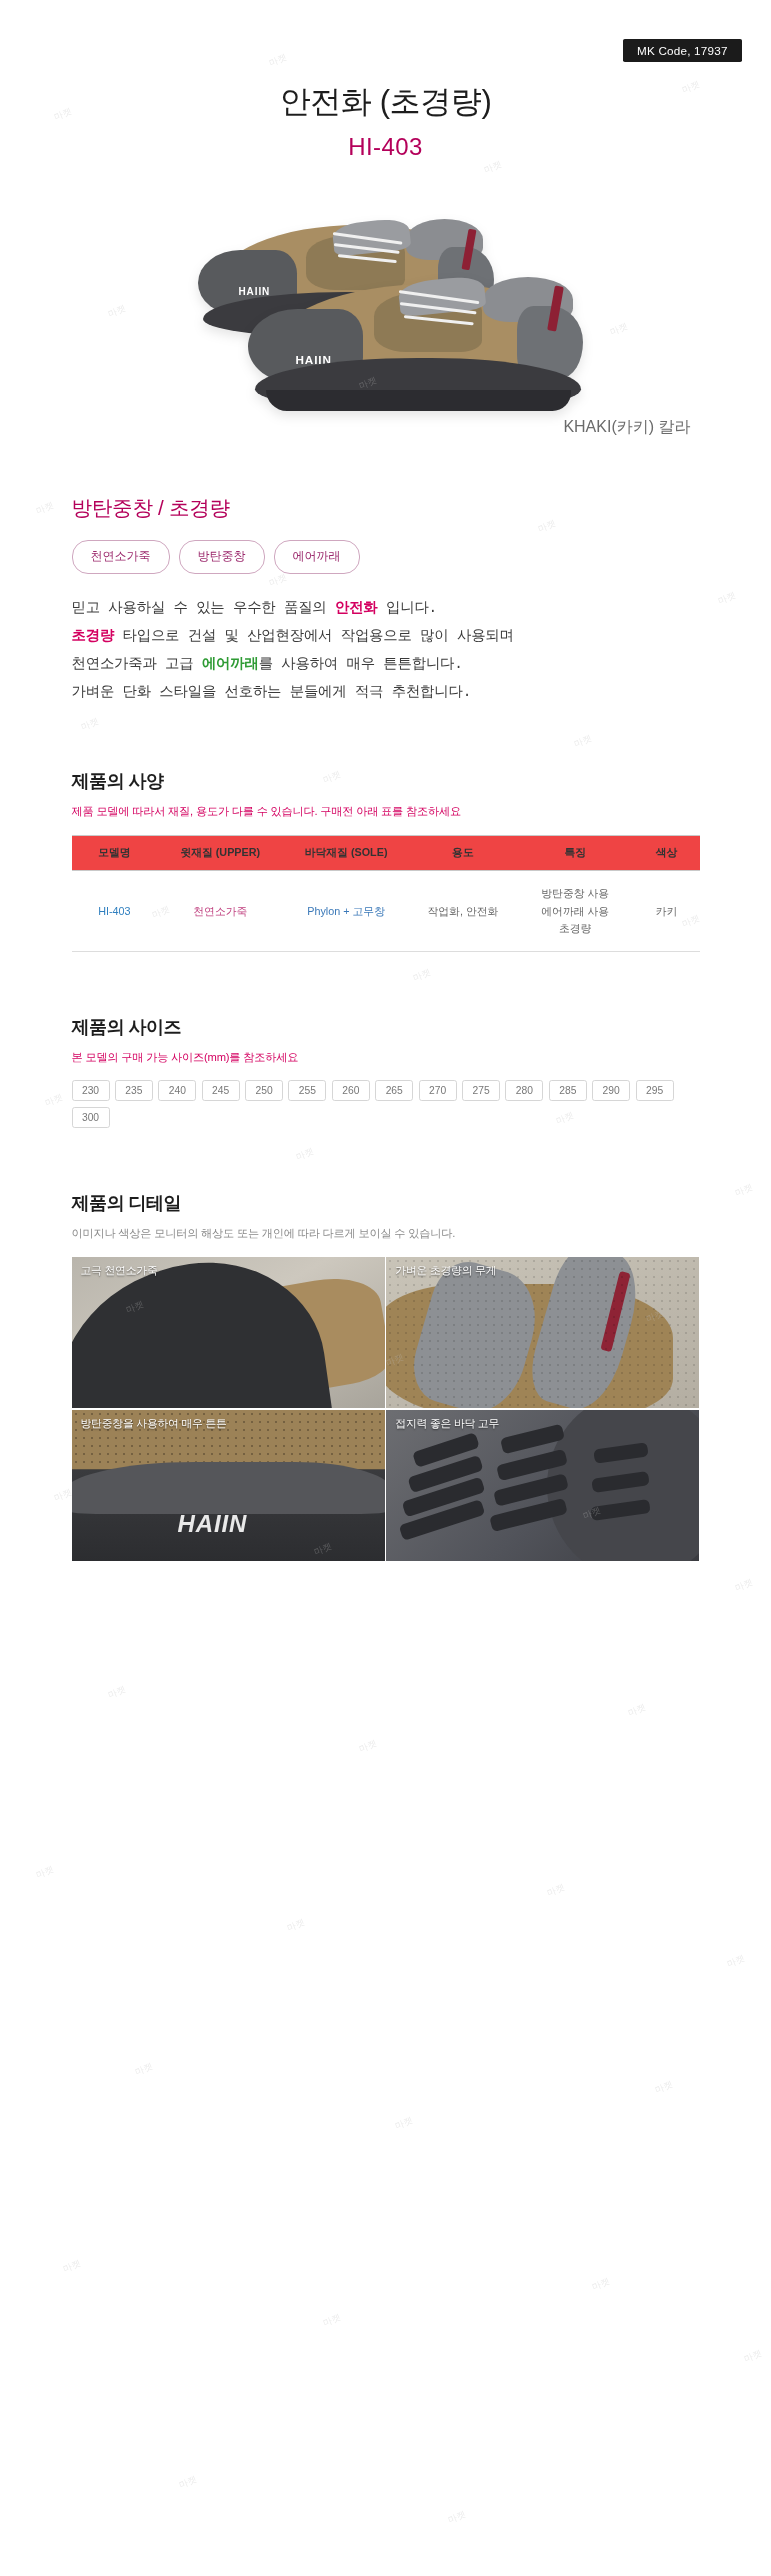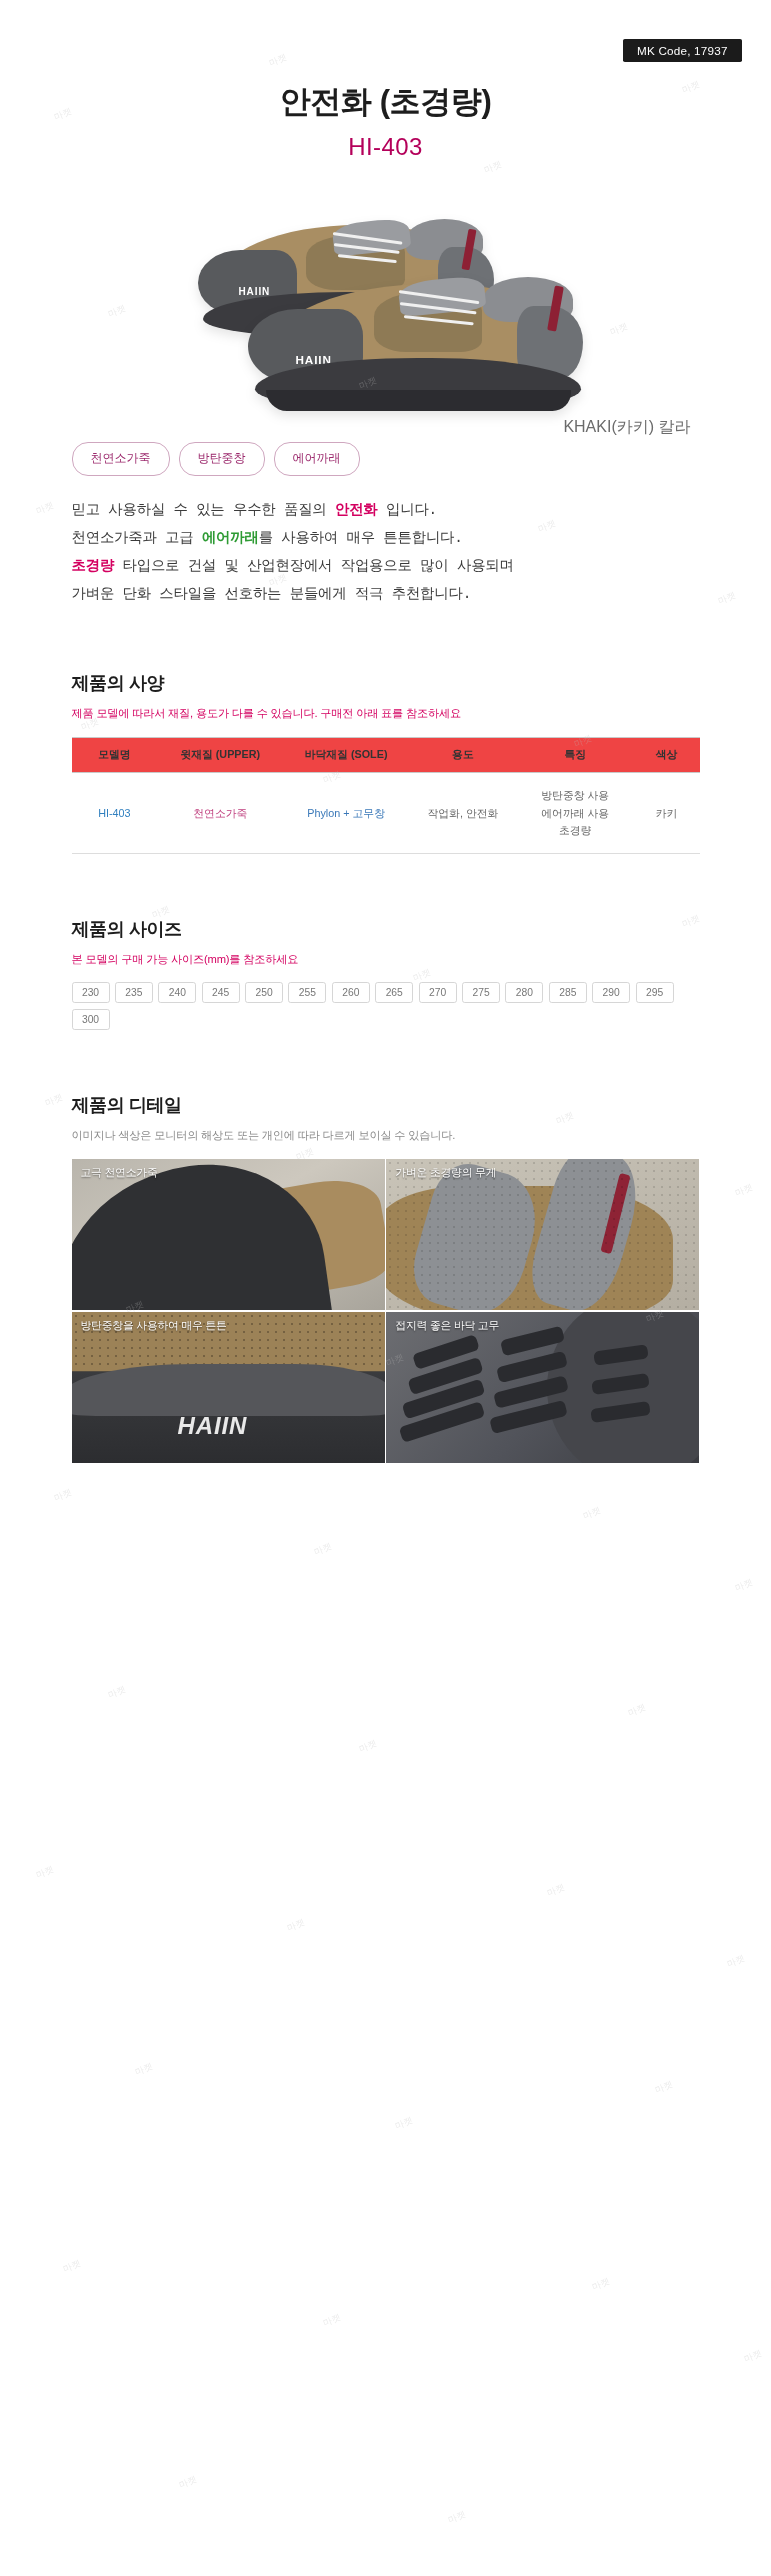--- a/index.html
+++ b/index.html
@@ -32,21 +32,21 @@
     border-radius: 1.8px;
   }
 
   
   .title-block {
     padding-top: 83px;
     text-align: center;
   }
   .title-main {
     font-size: 31px;
-    font-weight: bold;
+    font-weight: normal;
     color: #1d1d1d;
     letter-spacing: -0.4px;
     line-height: 1.25;
   }
   .title-sub {
     margin-top: 10.8px;
     font-size: 24px;
     color: #b4005a;
     letter-spacing: 0.4px;
   }
@@ -172,20 +172,21 @@
   .hl-pink { color: #d40060; font-weight: bold; }
   .hl-green { color: #2e9b34; font-weight: bold; }
 
   
   .section-heading {
     font-size: 18px;
     font-weight: bold;
     color: #1d1d1d;
     margin: 63px 0 0 0;
     letter-spacing: -0.4px;
+    font-family: Liberation Serif, serif;
   }
   .section-note {
     margin-top: 10.8px;
     font-size: 11.2px;
     color: #d40060;
     letter-spacing: -0.2px;
   }
   .section-note.gray { color: #8a8a8a; }
 
   
@@ -389,36 +390,37 @@
         <div class="sole" style="left:7.2px; top:88px; width:326px; height:52px;"></div>
         <div class="sole-bottom" style="left:18px; top:120px; width:305px; height:21.5px;"></div>
       </div>
 
     </div>
     <div class="hero-caption">KHAKI(카키) 칼라</div>
   </div>
 
   <div class="content">
 
+    <h2 class="section-heading-pink">방탄중창 / 초경량</h2>
 
     <div class="chips">
       <span class="chip">천연소가죽</span>
       <span class="chip">방탄중창</span>
       <span class="chip">에어까래</span>
     </div>
 
     <div class="copy">
       <div>
         <span>믿고 사용하실 수 있는 우수한 품질의 </span><span class="hl-pink">안전화</span><span> 입니다.</span>
       </div>
       <div>
+        <span class="hl-pink">초경량</span><span> 타입으로 건설 및 산업현장에서 작업용으로 많이 사용되며</span>
+      </div>
+      <div>
         <span>천연소가죽과 고급 </span><span class="hl-green">에어까래</span><span>를 사용하여 매우 튼튼합니다.</span>
-      </div>
-      <div>
-        <span class="hl-pink">초경량</span><span> 타입으로 건설 및 산업현장에서 작업용으로 많이 사용되며</span>
       </div>
       <div>
         <span>가벼운 단화 스타일을 선호하는 분들에게 적극 추천합니다.</span>
       </div>
     </div>
 
     <h3 class="section-heading">제품의 사양</h3>
     <div class="section-note">제품 모델에 따라서 재질, 용도가 다를 수 있습니다. 구매전 아래 표를 참조하세요</div>
 
     <table class="spec">

